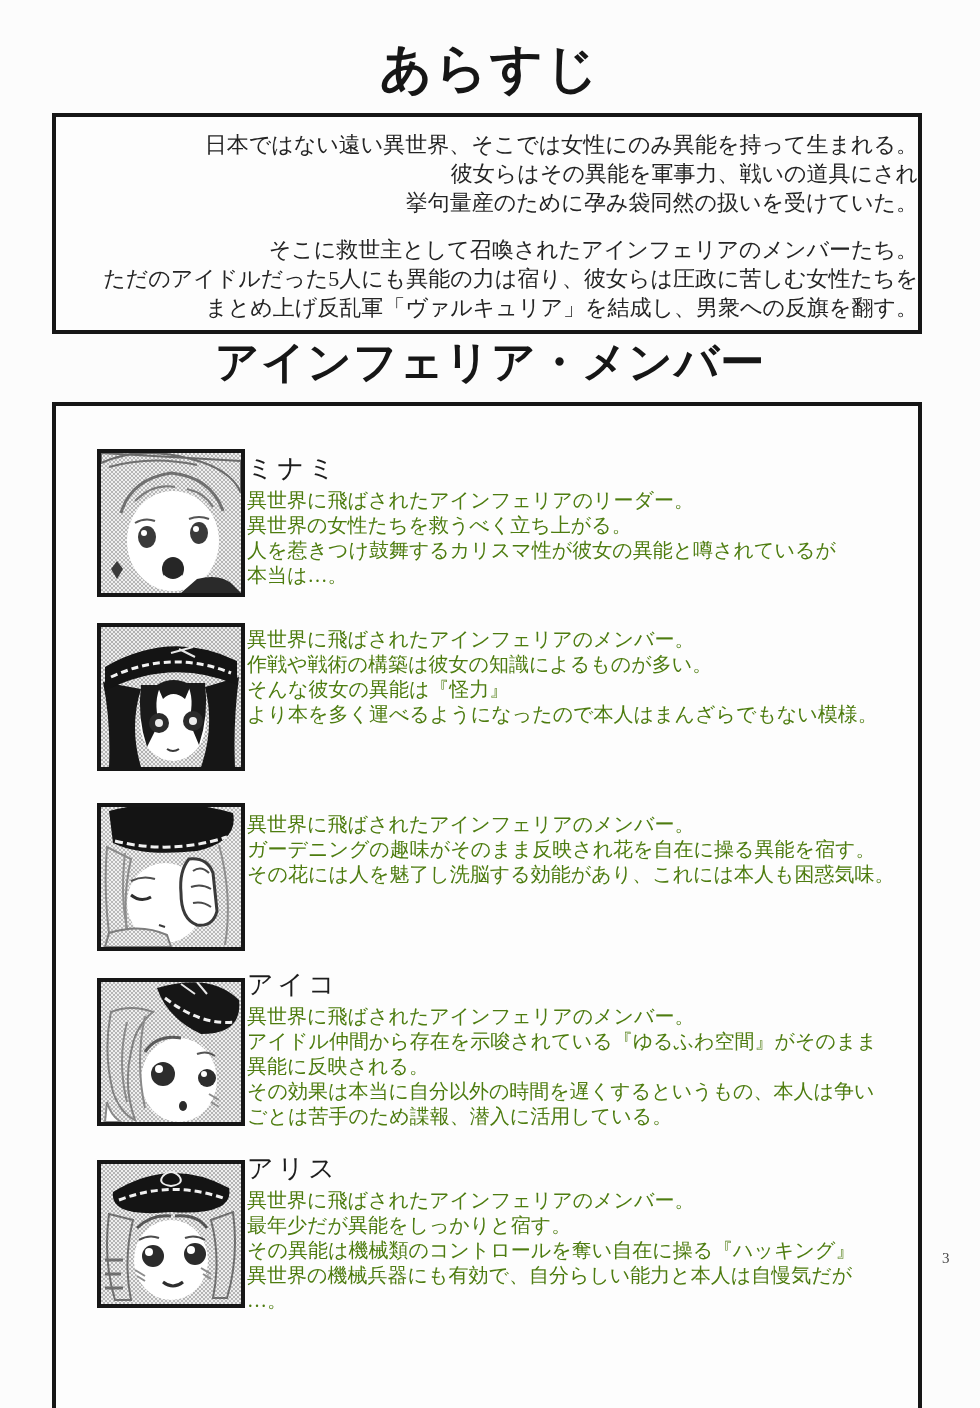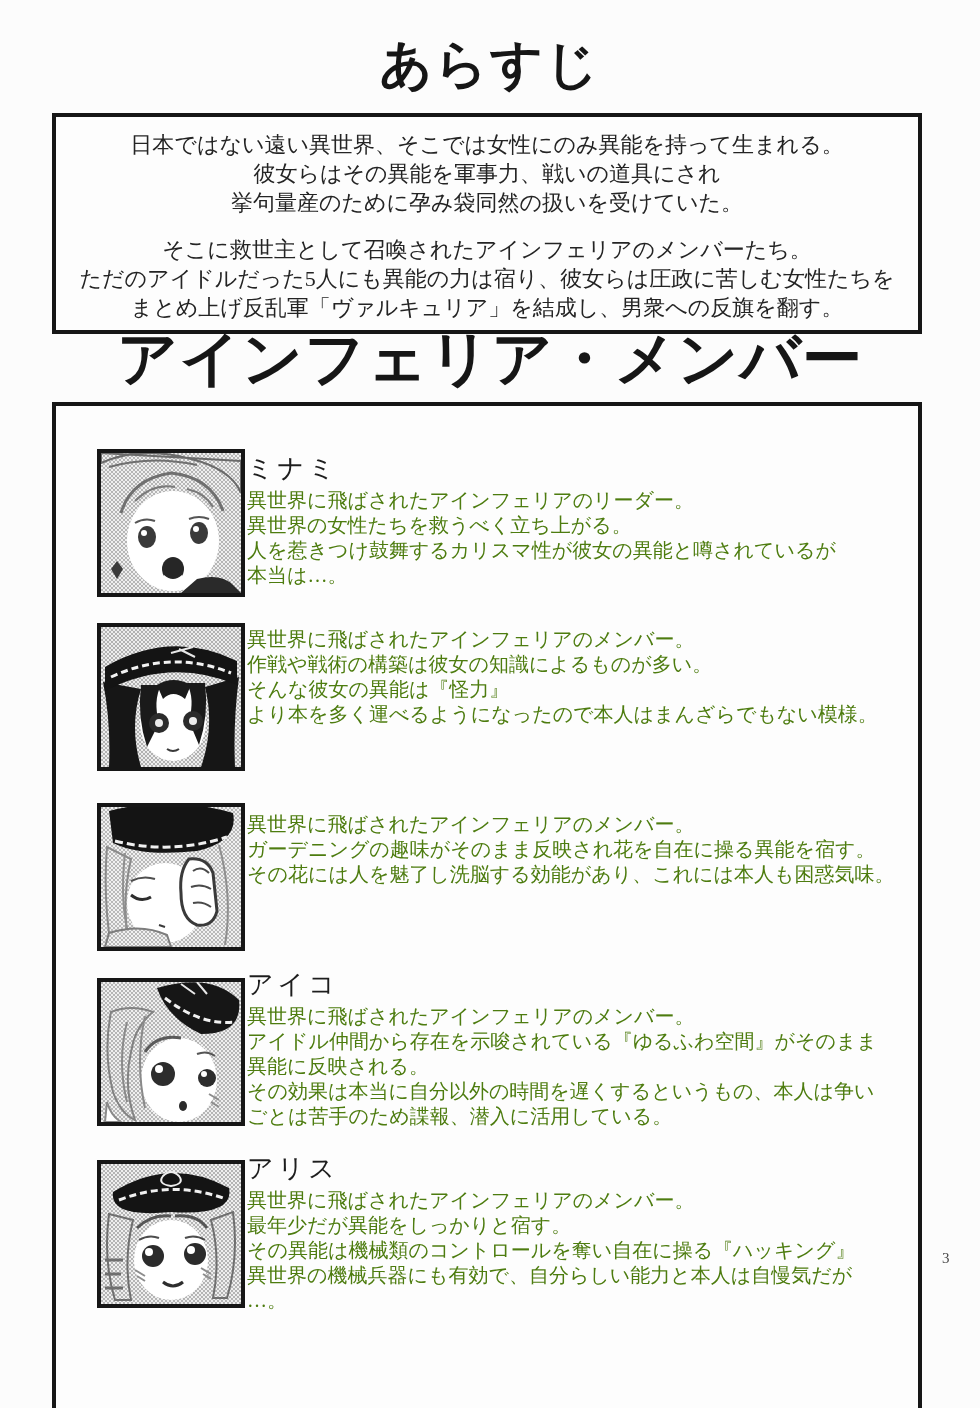--- a/index.html
+++ b/index.html
@@ -7,41 +7,41 @@
     width:980px;height:1408px;
     background:#fcfcfc;
     position:relative;
     overflow:hidden;
     font-family:"Liberation Serif","DejaVu Serif",serif;
     color:#222;
   }
   .heading{
     position:absolute;left:0;width:980px;
     text-align:center;
-    font-family:Liberation Mono, monospace;
+    font-family:Liberation Serif, serif;
     font-weight:600;
     color:#161616;
     letter-spacing:2px;
     white-space:nowrap;
   }
   #synopsis-title{top:36px;font-size:52px;line-height:66px;}
-  #members-title{top:332px;font-size:60px;line-height:62px;letter-spacing:1px;}
+  #members-title{top:332px;font-size:44px;line-height:62px;letter-spacing:1px;}
 
   .frame{
     position:absolute;left:52px;width:870px;
     border:4px solid #161616;
     background:#fdfdfd;
     box-sizing:border-box;
   }
   #synopsis-box{top:113px;height:221px;}
   #members-box{top:402px;height:1139px;}
 
   .syn-p{
     margin:0;
-    text-align:center;
+    text-align:right;
     white-space:pre-line;
     font-size:22px;
     line-height:29px;
     color:#242424;
   }
   #synopsis-p1{margin-top:13px;}
   #synopsis-p2{margin-top:18px;}
 
   .entry{
     position:absolute;left:41px;right:12px;

